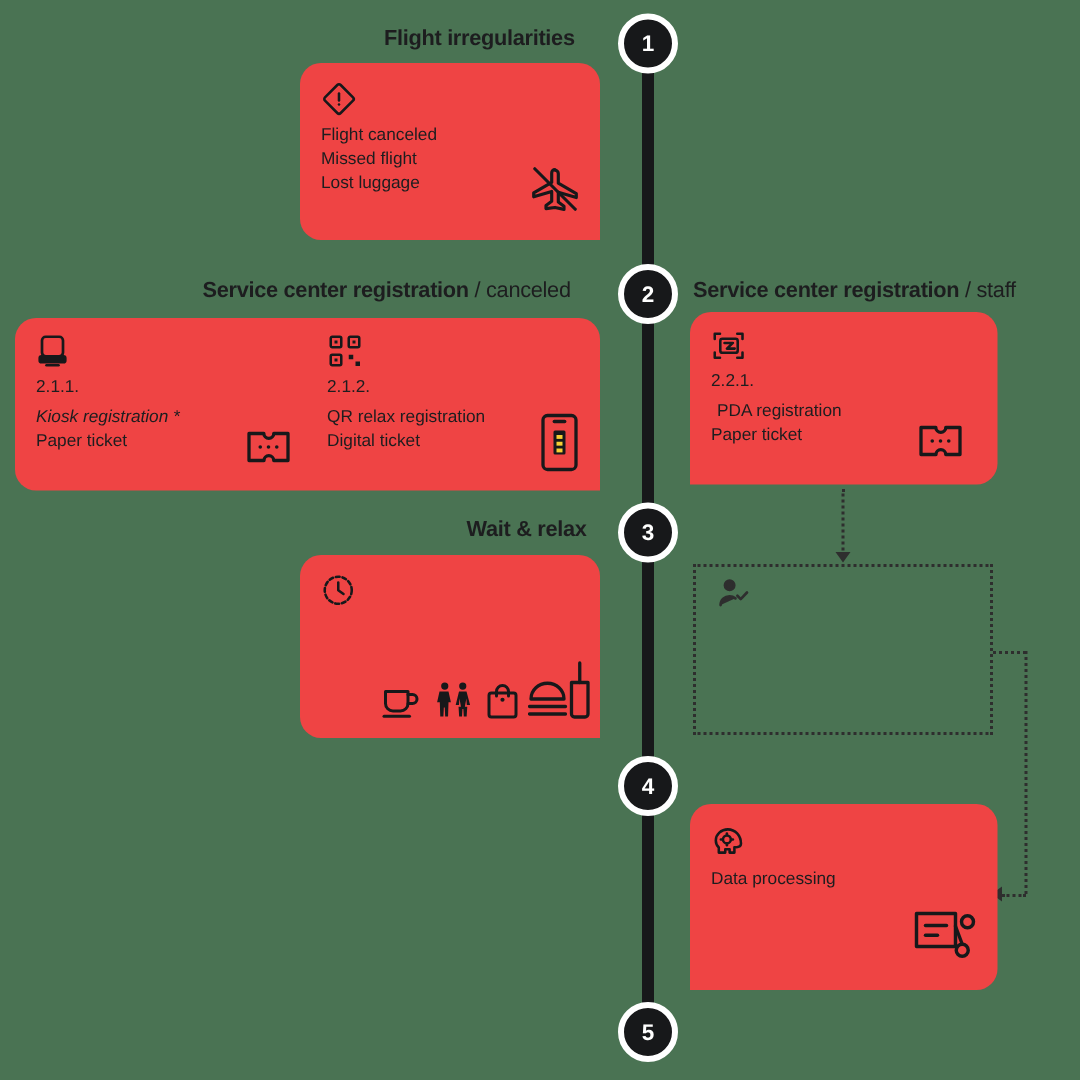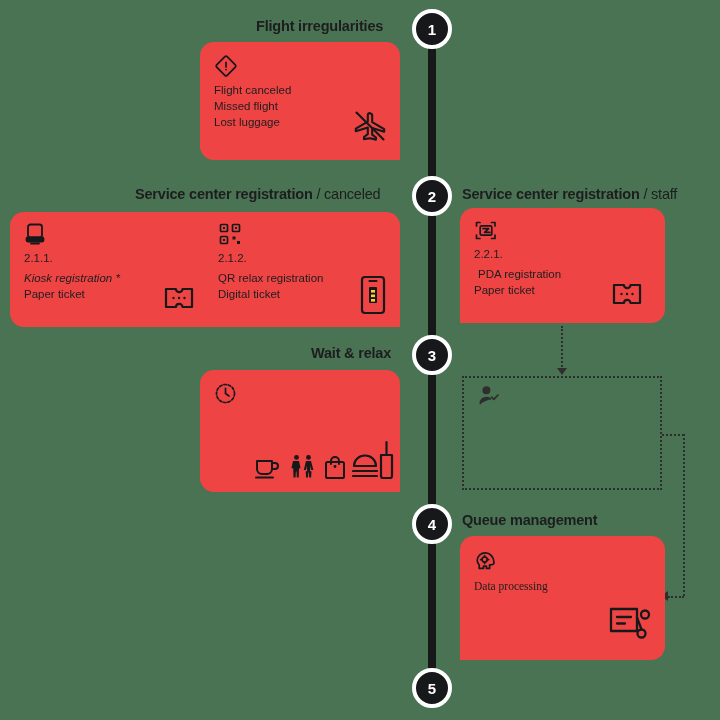--- a/index.html
+++ b/index.html
@@ -265,23 +265,22 @@
       <path d="M13.6 12.2l2.2 2.2 4.2-4.4"></path>
     </svg>
   </span>
 
 
   <div class="dotline h" style="left:662px;top:434px;width:22px;height:0;"></div>
   <div class="dotline v" style="left:683px;top:434px;width:0;height:162px;"></div>
   <div class="dotline h" style="left:668px;top:596px;width:16px;height:0;"></div>
   <div class="arrow-left" style="left:661px;top:591px;"></div>
 
-  <div class="hdr" style="left:462px;top:512px;">Queue management</div>
-
-  <div class="card cut-bl" style="left:460px;top:536px;width:205px;height:124px;font-family:Liberation Serif, serif;">
+
+  <div class="card cut-bl" style="left:460px;top:536px;width:205px;height:124px;">
 
     <span class="icon" style="left:14px;top:12px;">
       <svg width="24" height="24" viewBox="0 0 24 24" fill="none" stroke="#17181a" stroke-width="1.7" stroke-linecap="round" stroke-linejoin="round">
         <path d="M20 14.5c0-5.5-3.9-9.6-8.8-9.6C6.8 4.9 3.2 8.2 3.2 12.3c0 2 .8 3.5 2 4.7v3.4h4.3v-2.2h2.9v2.2h3.2v-3.5c2.6 0 4.4-.9 4.4-2.4z"></path>
         <circle cx="10.6" cy="11.6" r="2.6"></circle>
         <line x1="10.6" y1="7.6" x2="10.6" y2="8.7"></line>
         <line x1="10.6" y1="14.4" x2="10.6" y2="15.5"></line>
         <line x1="6.6" y1="11.6" x2="7.7" y2="11.6"></line>
         <line x1="13.5" y1="11.6" x2="14.6" y2="11.6"></line>
       </svg>

